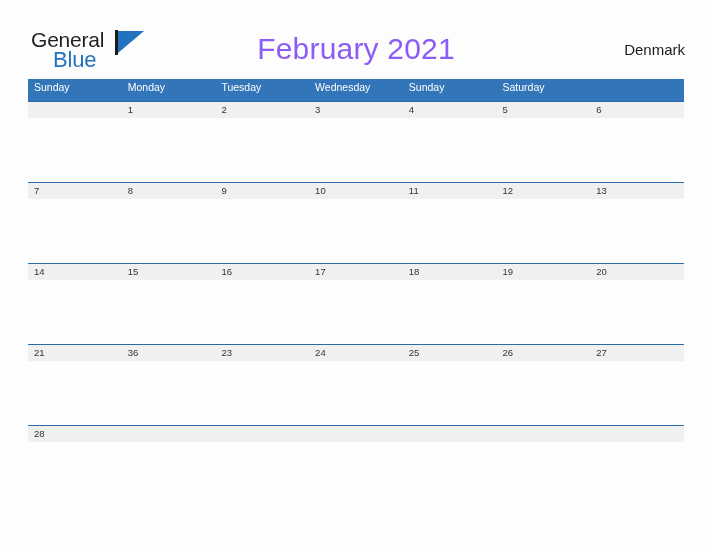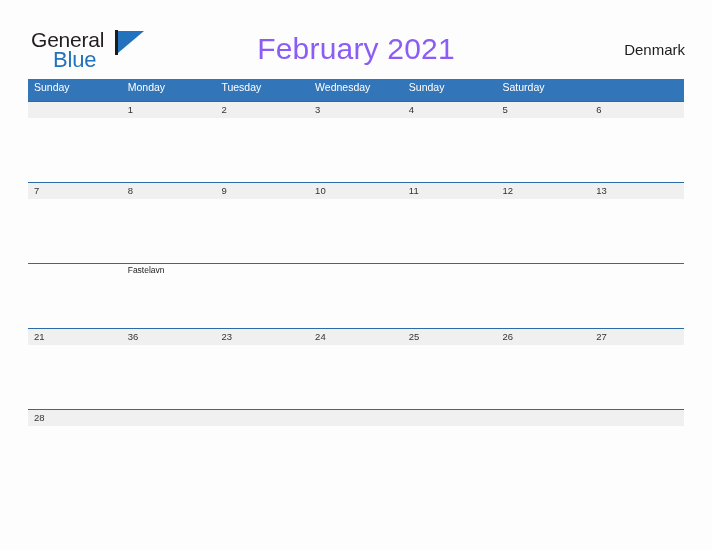--- a/index.html
+++ b/index.html
@@ -267,26 +267,32 @@
         <div class="bcell">
             <div class="event"></div>
           </div>
         <div class="bcell">
             <div class="event"></div>
           </div>
       </div>
     </div>
 
     <div class="week">
-      <div class="week-body">
-        <div class="bcell">
-            <div class="event"></div>
-          </div>
-        <div class="bcell">
-            <div class="event">Fastelavn</div>
+      <div class="week-dates">
+        <div class="dcell">14</div>
+        <div class="dcell">15</div>
+        <div class="dcell">16</div>
+        <div class="dcell">17</div>
+        <div class="dcell">18</div>
+        <div class="dcell">19</div>
+        <div class="dcell">20</div>
+      </div>
+      <div class="week-body">
+        <div class="bcell">
+            <div class="event"></div>
           </div>
         <div class="bcell">
             <div class="event"></div>
           </div>
         <div class="bcell">
             <div class="event"></div>
           </div>
         <div class="bcell">
             <div class="event"></div>
           </div>

